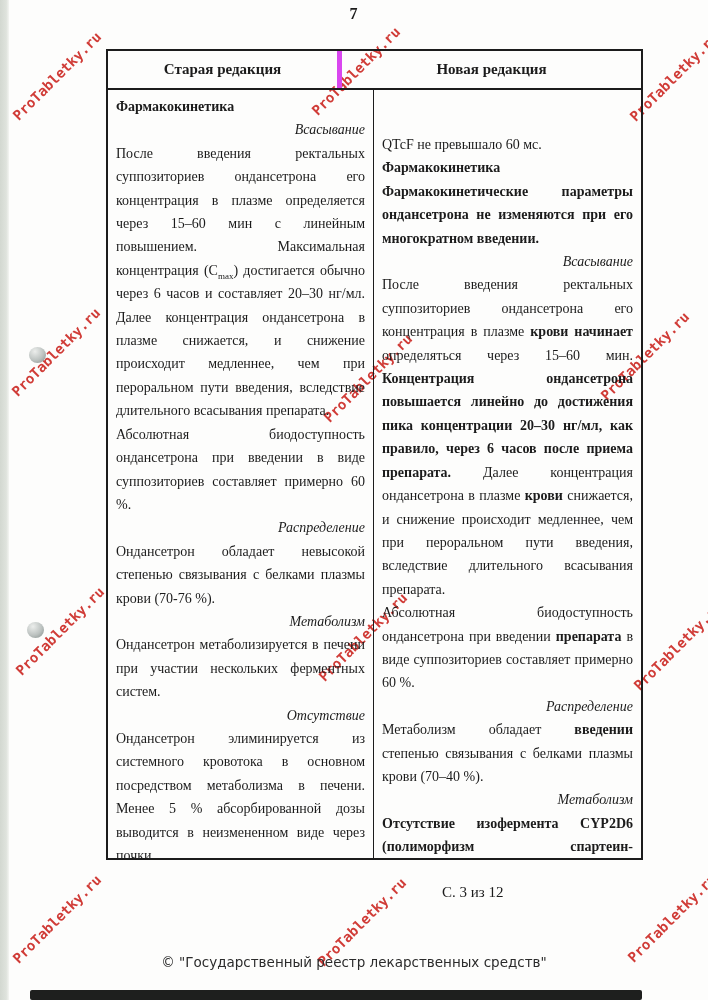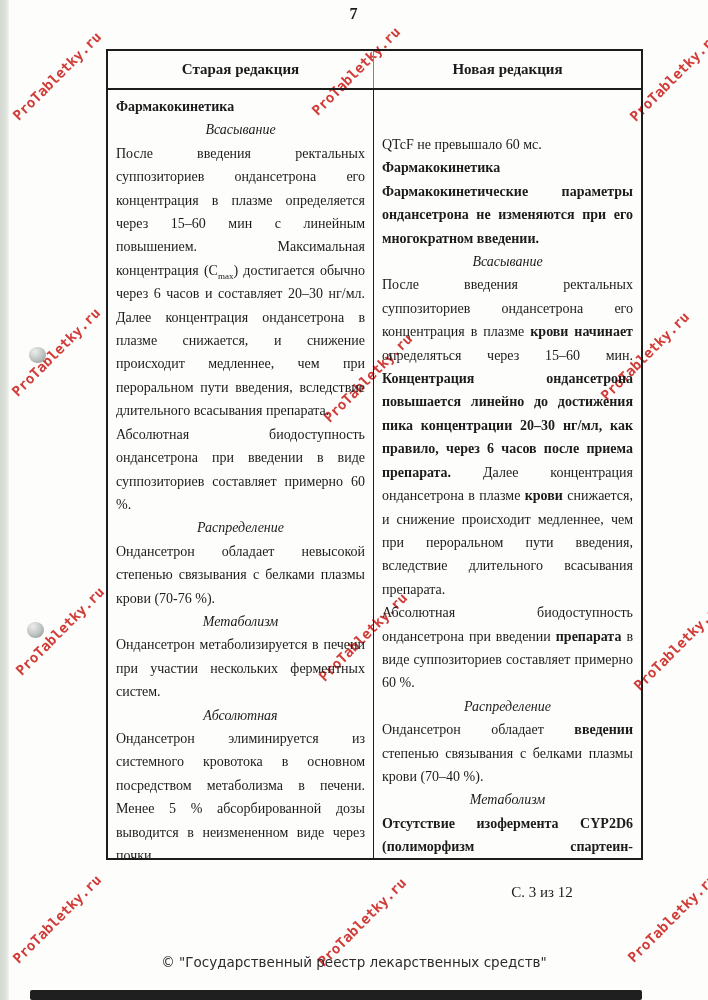--- a/index.html
+++ b/index.html
@@ -32,38 +32,38 @@
   .doc-table {
     position:absolute; left:106px; top:49px; width:537px; height:811px;
     border:2px solid #1c1c1c; display:flex; flex-direction:column;
     box-sizing:border-box; background:rgba(255,255,255,0.0);
   }
   .thead { display:flex; height:37px; border-bottom:2px solid #1c1c1c; flex:0 0 auto; }
   .th {
     display:flex; align-items:center; justify-content:center;
     font-weight:bold; font-size:15px;
   }
-  .th-old { width:266px; border-right:1px solid #d946ef; box-sizing:border-box; }
+  .th-old { width:234px; border-right:5px solid #d946ef; box-sizing:border-box; }
   .th-new { flex:1; }
   .tbody { display:flex; flex:1; overflow:hidden; }
   .cell {
     box-sizing:border-box; padding:5px 8px 12px 8px;
     font-size:14px; line-height:23.4px; overflow:hidden;
   }
   .cell-old { width:266px; border-right:1px solid #1c1c1c; }
   .cell-new { flex:1;margin-top:38px; }
   p.block { margin:0; }
   .heading-bold { font-weight:bold; text-align:left; }
-  .heading-italic { font-style:italic; text-align:center; }
+  .heading-italic { font-style:italic; text-align:right; }
   .paragraph { text-align:justify; }
   .b { font-weight:bold; }
   sub { font-size:9px; line-height:0; }
   .page-info {
     position:absolute; top:884px; left:442px; width:200px;
-    text-align:center; font-size:15px;
+    text-align:left; font-size:15px;
   }
   .copyright {
     position:absolute; top:954px; left:0; width:708px; text-align:center;
     font-family:"DejaVu Sans", sans-serif; font-size:13.5px; color:#2b2b2b;
   }
   .bottom-band {
     position:absolute; left:30px; top:990px; width:612px; height:10px;
     background:#1e1f1e; border-radius:2px;
   }
 </style>
@@ -100,32 +100,32 @@
     <div class="tbody">
       <div class="cell cell-old">
           <p class="block heading-bold"><span>Фармакокинетика</span></p>
           <p class="block heading-italic"><span>Всасывание</span></p>
           <p class="block paragraph"><span>После введения ректальных суппозиториев ондансетрона его концентрация в плазме определяется через 15–60 мин с линейным повышением. Максимальная концентрация (C</span><sub>max</sub><span>) достигается обычно через 6 часов и составляет 20–30 нг/мл. Далее концентрация ондансетрона в плазме снижается, и снижение происходит медленнее, чем при пероральном пути введения, вследствие длительного всасывания препарата.</span></p>
           <p class="block paragraph"><span>Абсолютная биодоступность ондансетрона при введении в виде суппозиториев составляет примерно 60 %.</span></p>
           <p class="block heading-italic"><span>Распределение</span></p>
           <p class="block paragraph"><span>Ондансетрон обладает невысокой степенью связывания с белками плазмы крови (70-76 %).</span></p>
           <p class="block heading-italic"><span>Метаболизм</span></p>
           <p class="block paragraph"><span>Ондансетрон метаболизируется в печени при участии нескольких ферментных систем.</span></p>
-          <p class="block heading-italic"><span>Абсолютная</span></p>
+          <p class="block heading-italic"><span>Отсутствие</span></p>
           <p class="block paragraph"><span>Ондансетрон элиминируется из системного кровотока в основном посредством метаболизма в печени. Менее 5 % абсорбированной дозы выводится в неизмененном виде через почки.</span></p>
         </div>
       <div class="cell cell-new">
           <p class="block paragraph"><span>QTcF не превышало 60 мс.</span></p>
           <p class="block heading-bold"><span>Фармакокинетика</span></p>
           <p class="block paragraph"><span class="b">Фармакокинетические параметры ондансетрона не изменяются при его многократном введении.</span></p>
           <p class="block heading-italic"><span>Всасывание</span></p>
           <p class="block paragraph"><span>После введения ректальных суппозиториев ондансетрона его концентрация в плазме </span><span class="b">крови начинает</span><span> определяться через 15–60 мин. </span><span class="b">Концентрация ондансетрона повышается линейно до достижения пика концентрации 20–30 нг/мл, как правило, через 6 часов после приема препарата.</span><span> Далее концентрация ондансетрона в плазме </span><span class="b">крови</span><span> снижается, и снижение происходит медленнее, чем при пероральном пути введения, вследствие длительного всасывания препарата.</span></p>
           <p class="block paragraph"><span>Абсолютная биодоступность ондансетрона при введении </span><span class="b">препарата</span><span> в виде суппозиториев составляет примерно 60 %.</span></p>
           <p class="block heading-italic"><span>Распределение</span></p>
-          <p class="block paragraph"><span>Ондансетрон обладает </span><span class="b">введении</span><span> степенью связывания с белками плазмы крови (70–40 %).</span></p>
+          <p class="block paragraph"><span>Метаболизм обладает </span><span class="b">введении</span><span> степенью связывания с белками плазмы крови (70–40 %).</span></p>
           <p class="block heading-italic"><span>Метаболизм</span></p>
           <p class="block paragraph"><span class="b">Отсутствие изофермента CYP2D6 (полиморфизм спартеин-дебризохинового типа) не оказывает влияния на фармакокинетику ондансетрона.</span></p>
         </div>
     </div>
   </div>
 
   <div class="page-info">С. 3 из 12</div>
   <div class="copyright">© "Государственный реестр лекарственных средств"</div>
   <div class="bottom-band"></div>
 

